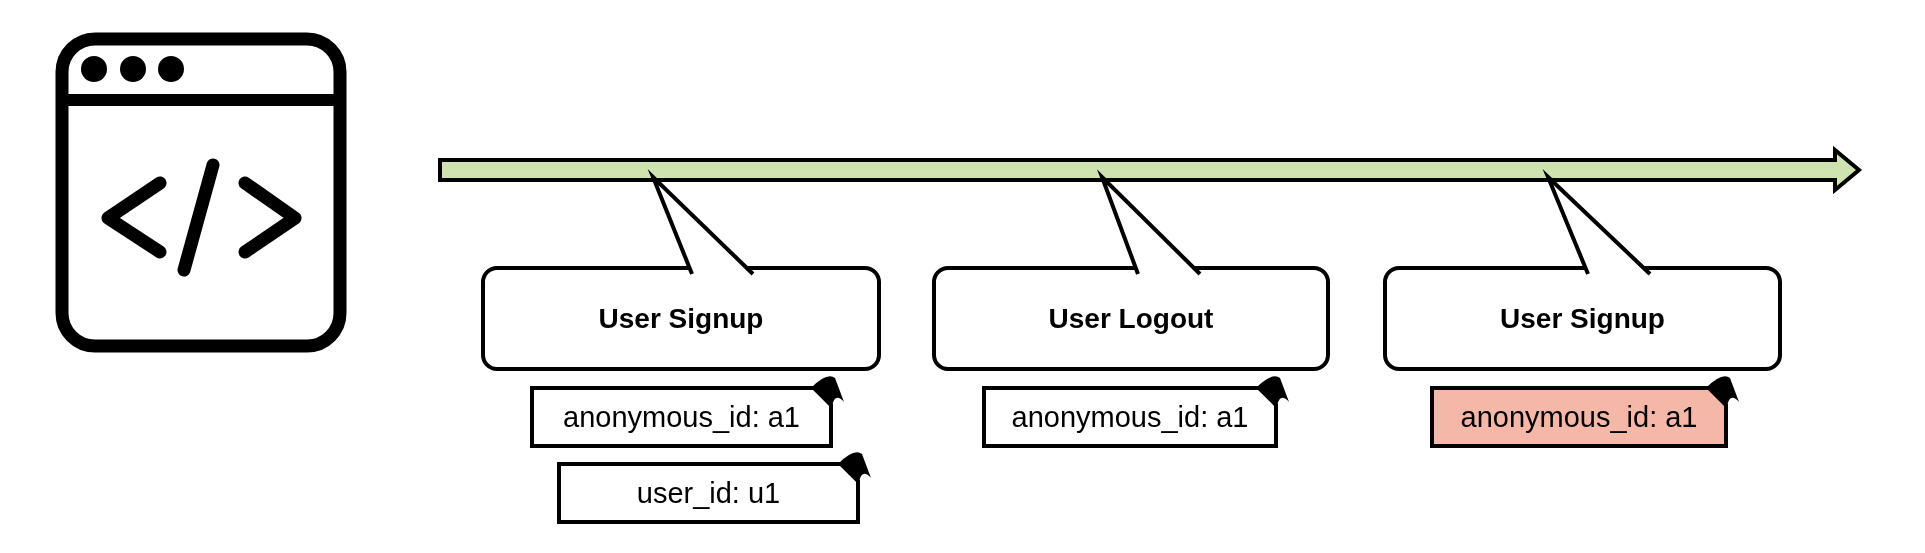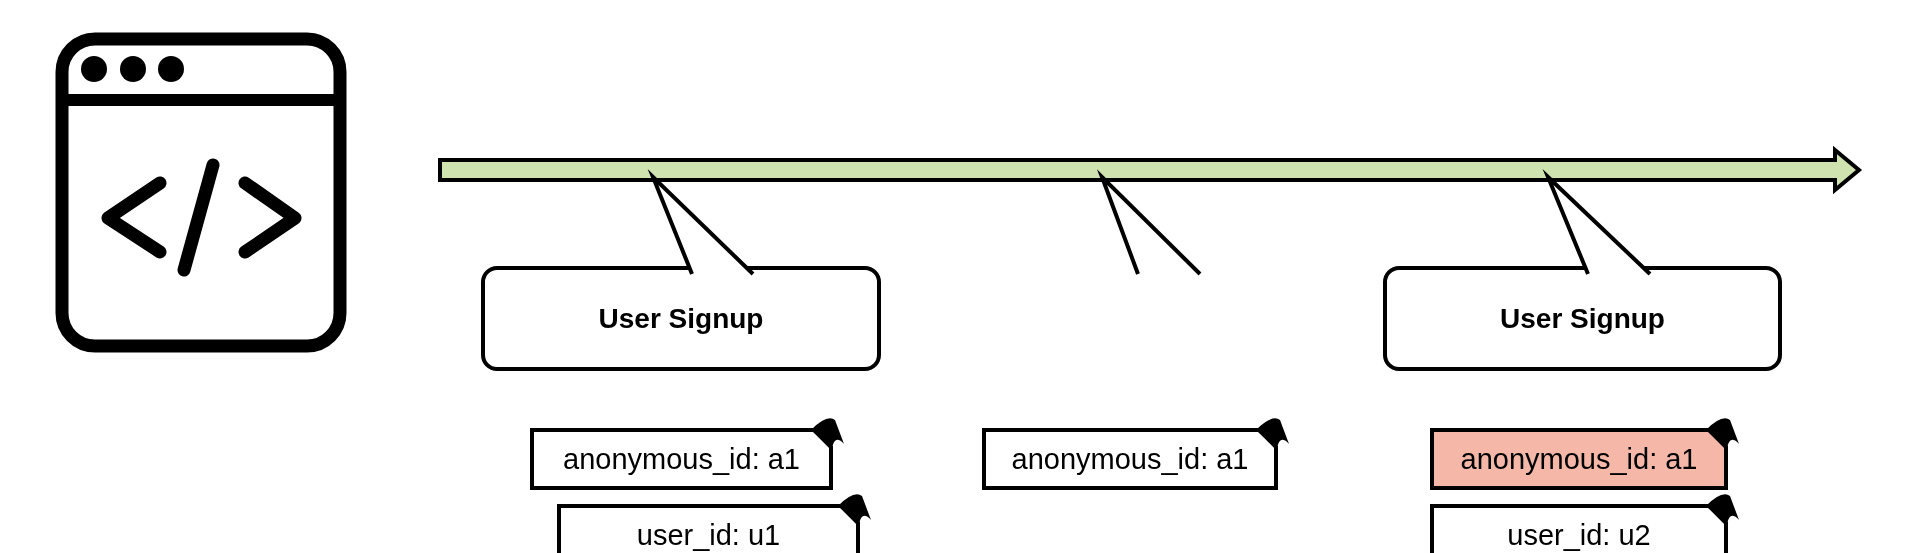--- a/index.html
+++ b/index.html
@@ -28,21 +28,21 @@
   .callout{
     position:absolute;height:105px;box-sizing:border-box;z-index:1;
     background:var(--box-fill);border:4px solid var(--stroke-color);border-radius:16px;
     display:flex;align-items:center;justify-content:center;
   }
   .callout-title{font-size:28px;font-weight:bold;white-space:nowrap;}
   .callout.c1{left:481px;top:266px;width:400px;}
   .callout.c2{left:932px;top:266px;width:398px;}
   .callout.c3{left:1383px;top:266px;width:399px;}
   
-  .tag{position:absolute;height:62px;z-index:1;margin-top:42px;}
+  .tag{position:absolute;height:62px;z-index:1;}
   .tag.e1t1{left:530px;top:386px;width:303px;}
   .tag.e1t2{left:530px;top:462px;width:357px;}
   .tag.e2t1{left:982px;top:386px;width:296px;}
   .tag.e3t1{left:1430px;top:386px;width:298px;}
   .tag.e3t2{left:1430px;top:462px;width:298px;}
   .tag-svg{position:absolute;left:0;top:0;width:100%;height:100%;overflow:visible;}
   .tag-outline{fill:var(--box-fill);stroke:var(--stroke-color);stroke-width:4;stroke-miterlimit:10;}
   .tag[data-highlight="true"] .tag-outline{fill:var(--highlight-fill);}
   .tag-flap{fill:var(--stroke-color);stroke:none;}
   .tag-label{
@@ -65,20 +65,23 @@
     <g class="icon-stroke" stroke-width="13" stroke-linecap="round" stroke-linejoin="round">
       <polyline points="105,151 53,186 105,220"></polyline>
       <line x1="158" y1="133" x2="129" y2="238"></line>
       <polyline points="190,151 240,186 190,220"></polyline>
     </g>
   </svg>
 
   <div class="callout c1">
     <div class="callout-title">User Signup</div>
   </div>
+  <div class="callout c2">
+    <div class="callout-title">User Logout</div>
+  </div>
   <div class="callout c3">
     <div class="callout-title">User Signup</div>
   </div>
 
   <div class="tag e1t1" data-highlight="false">
     <svg class="tag-svg" viewBox="0 0 303 62">
       <path class="tag-outline" d="M2,2 L284,2 L301,19 L301,60 L2,60 Z"></path>
         <path class="tag-flap" d="M281,2 Q297,-14 305,-8 L314,16 Q305,6 302,20 Z"></path>
     </svg>
     <span class="tag-label">anonymous_id: a1</span>
@@ -97,27 +100,20 @@
     </svg>
     <span class="tag-label">anonymous_id: a1</span>
   </div>
   <div class="tag e3t1" data-highlight="true">
     <svg class="tag-svg" viewBox="0 0 298 62">
       <path class="tag-outline" d="M2,2 L279,2 L296,19 L296,60 L2,60 Z"></path>
         <path class="tag-flap" d="M276,2 Q292,-14 300,-8 L309,16 Q300,6 297,20 Z"></path>
     </svg>
     <span class="tag-label">anonymous_id: a1</span>
   </div>
-  <div class="tag e3t2" data-highlight="false">
-    <svg class="tag-svg" viewBox="0 0 298 62">
-      <path class="tag-outline" d="M2,2 L279,2 L296,19 L296,60 L2,60 Z"></path>
-        <path class="tag-flap" d="M276,2 Q292,-14 300,-8 L309,16 Q300,6 297,20 Z"></path>
-    </svg>
-    <span class="tag-label">user_id: u2</span>
-  </div>
 
   <svg class="overlay" viewBox="0 0 1925 553" aria-hidden="true">
     <polygon class="timeline-arrow" points="440,160 1835,160 1835,150 1859,170 1835,190 1835,180 440,180"></polygon>
     <path class="tail" d="M692,274 L653,177 L753,274"></path>
     <path class="tail" d="M1138,274 L1102,177 L1200,274"></path>
     <path class="tail" d="M1588,274 L1548,177 L1650,274"></path>
   </svg>
 
 </div>
 

